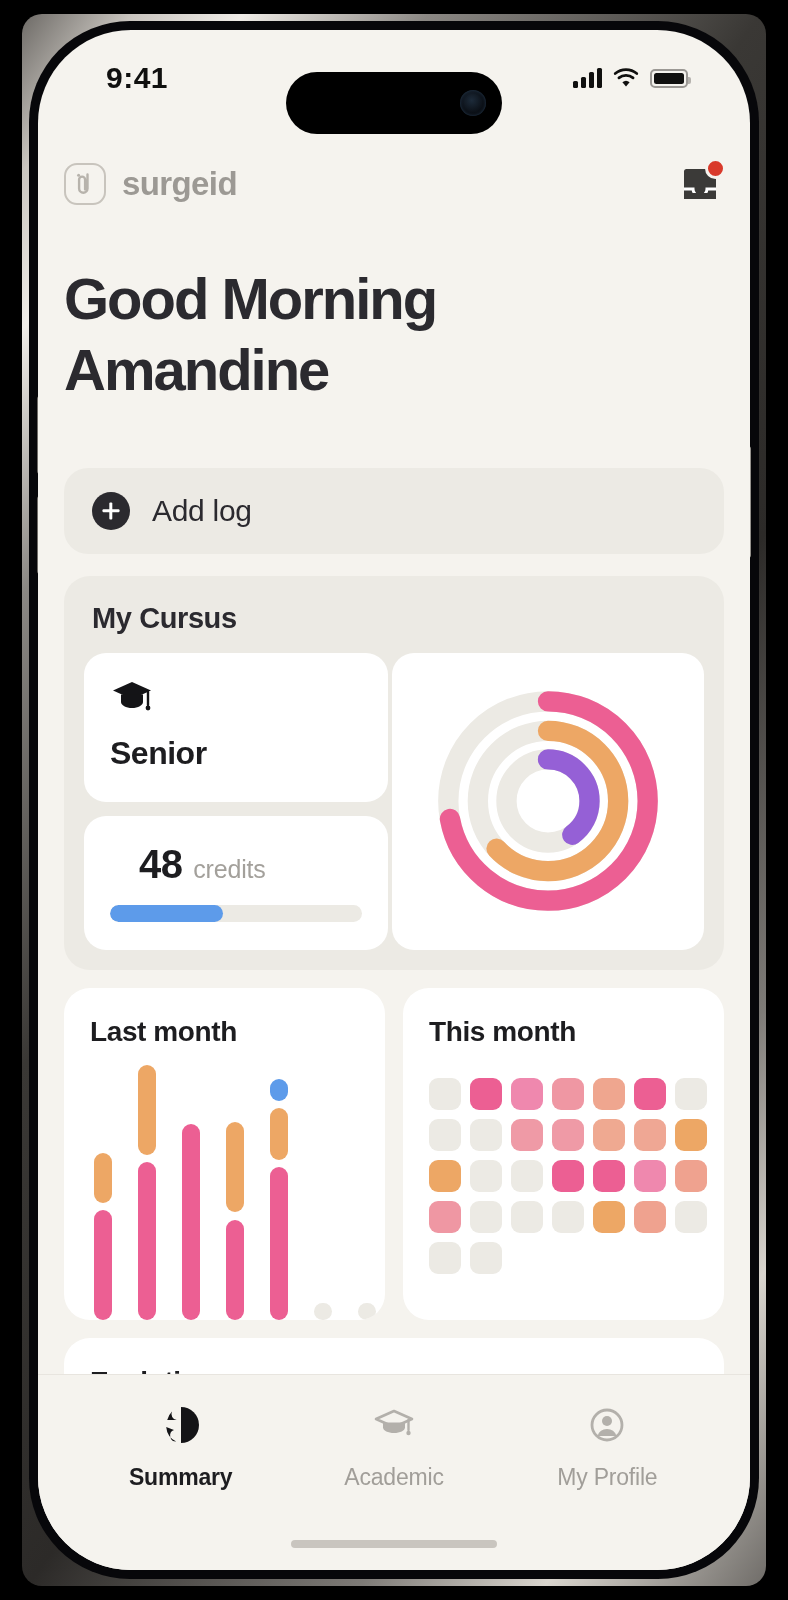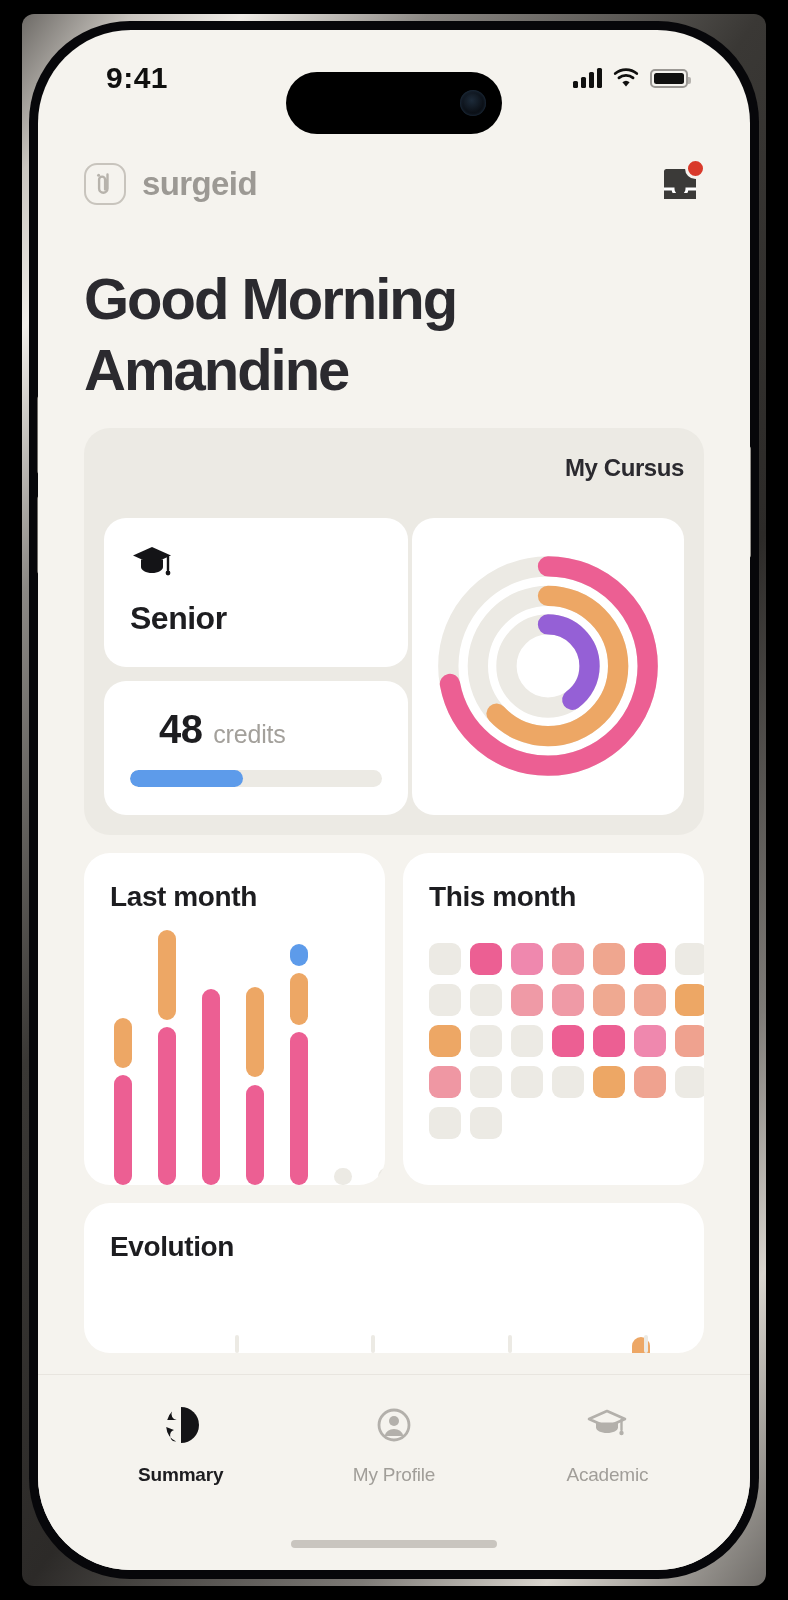--- a/index.html
+++ b/index.html
@@ -13,21 +13,21 @@
     position: relative;
     width: 788px; height: 1600px;
     background: #000;
   }
 
   
   .phone-frame {
     position: absolute;
     left: 22px; top: 14px;
     width: 744px; height: 1572px;
-    border-radius: 12px;
+    border-radius: 20px;
     background: linear-gradient(125deg,#6d6a66 0%,#c9c5bf 6%,#efece7 12%,#8b8884 22%,#3a3835 40%,#2c2a28 60%,#7e7b77 78%,#d9d5ce 88%,#6f6c68 100%);
     padding: 7px;
   }
   .phone-inner {
     width: 100%; height: 100%;
     border-radius: 101px;
     background: #07070a;
     padding: 9px;
   }
   .screen {
@@ -90,21 +90,21 @@
   }
   .di-cam {
     width: 26px; height: 26px; border-radius: 50%;
     background: radial-gradient(circle at 45% 40%, #1d2b3a 0%, #0c1118 55%, #05070a 100%);
     box-shadow: inset 0 0 3px #2a4058;
   }
 
   
   .content {
     position: absolute; left: 0; right: 0; top: 96px; bottom: 0;
-    padding: 0 46px;
+    padding: 0 26px;
     overflow: hidden;
   }
 
   .appbar {
     display: flex; align-items: center;
     height: 84px; margin-top: 16px;
   }
   .brand { display: flex; align-items: center; gap: 16px; }
   .brand-mark {
     width: 42px; height: 42px; border: 2.5px solid #c8c4bd;
@@ -151,22 +151,22 @@
   .addlog-label { font-size: 30px; color: #2b2a2f; letter-spacing: -0.3px; }
 
   
   .cursus {
     margin-top: 22px;
     background: #eceae4;
     border-radius: 26px;
     padding: 22px 20px 20px;
   }
   .cursus-title {
-    font-size: 24px; font-weight: 700; color: #2b2a2f;
-    letter-spacing: -0.4px; margin: 4px 0 36px 8px; text-align: right;
+    font-size: 29px; font-weight: 700; color: #2b2a2f;
+    letter-spacing: -0.4px; margin: 4px 0 18px 8px;
   }
   .cursus-grid { display: flex; gap: 4px; }
   .cursus-left { width: 304px; display: flex; flex-direction: column; gap: 14px; }
   .card {
     background: #fff; border-radius: 22px;
   }
   .card-grade { padding: 26px 26px 30px; }
   .cap-icon { margin-bottom: 16px; }
   .grade-main {
     font-size: 32px; font-weight: 700; color: #1d1d20; letter-spacing: -0.5px;
@@ -231,21 +231,21 @@
     position: absolute; left: 0; right: 0; bottom: 0;
     height: 196px; background: #f5f3ee;
     display: flex; align-items: flex-start;
     padding: 28px 36px 0;
     border-top: 1px solid #e8e5df;
   }
   .tab {
     flex: 1; display: flex; flex-direction: column;
     align-items: center; gap: 13px;
   }
-  .tab-label { font-size: 19px; color: #a19e99; letter-spacing: -0.2px; }
+  .tab-label { font-size: 23px; color: #a19e99; letter-spacing: -0.2px; }
   .tab.active .tab-label { color: #1d1d20; font-weight: 600; }
   .home-indicator {
     position: absolute; left: 50%; transform: translateX(-50%);
     bottom: 22px; width: 206px; height: 8px;
     background: #c9c5bf; border-radius: 4px;
   }
 </style>
 </head>
 <body>
 
@@ -300,20 +300,24 @@
                 <path d="M8 29h9a7 7 0 0 0 14 0h9" stroke="#fff" stroke-width="3" fill="none"></path>
                 <rect x="8" y="33" width="32" height="6" fill="#3b3a38"></rect>
               </svg>
               <div class="inbox-dot"></div>
             </div>
           </div>
 
           <div class="greeting">Good Morning
 Amandine</div>
 
+          <div class="addlog">
+            <div class="plus-circle"></div>
+            <div class="addlog-label">Add log</div>
+          </div>
 
           <div class="cursus">
             <div class="cursus-title">My Cursus</div>
             <div class="cursus-grid">
               <div class="cursus-left">
 
                 <div class="card card-grade">
                   <div class="cap-icon">
                     <svg width="44" height="36" viewBox="0 0 44 36">
                       <path d="M22 3 41 11.5 22 20 3 11.5Z" fill="#141417"></path>
@@ -437,34 +441,34 @@
               <span><svg width="44" height="44" viewBox="0 0 44 44">
                   <path d="M22 4a18 18 0 0 1 0 36Z" fill="#141417"></path>
                   <path d="M22 4a18 18 0 0 0 0 36" fill="none"></path>
                   <path d="M13 8.5A18 18 0 0 0 8.2 17h9.5a6 6 0 0 1-4.7-8.5Z" fill="#141417"></path>
                   <path d="M7.2 24a18 18 0 0 0 10 14.6A6 6 0 0 1 15 27Z" fill="#141417"></path>
                 </svg></span>
               <span class="tab-label">Summary</span>
             </div>
             <div class="tab">
               <span><svg width="44" height="44" viewBox="0 0 44 44">
-                  <circle cx="22" cy="22" r="15" fill="none" stroke="#b3b0ab" stroke-width="2.8"></circle>
-                  <circle cx="22" cy="18" r="5" fill="#b3b0ab"></circle>
-                  <path d="M12.5 33a10 10 0 0 1 19 0" fill="#b3b0ab"></path>
-                </svg></span>
-              <span class="tab-label">My Profile</span>
-            </div>
-            <div class="tab">
-              <span><svg width="44" height="44" viewBox="0 0 44 44">
                   <path d="M22 8 40 16 22 24 4 16Z" fill="none" stroke="#b3b0ab" stroke-width="2.6" stroke-linejoin="round"></path>
                   <path d="M11 19.5v5c0 3 5 5.5 11 5.5s11-2.5 11-5.5v-5" fill="#b3b0ab"></path>
                   <path d="M36.5 17v10" stroke="#b3b0ab" stroke-width="2.4" stroke-linecap="round"></path>
                   <circle cx="36.5" cy="30" r="2.2" fill="#b3b0ab"></circle>
                 </svg></span>
               <span class="tab-label">Academic</span>
             </div>
+            <div class="tab">
+              <span><svg width="44" height="44" viewBox="0 0 44 44">
+                  <circle cx="22" cy="22" r="15" fill="none" stroke="#b3b0ab" stroke-width="2.8"></circle>
+                  <circle cx="22" cy="18" r="5" fill="#b3b0ab"></circle>
+                  <path d="M12.5 33a10 10 0 0 1 19 0" fill="#b3b0ab"></path>
+                </svg></span>
+              <span class="tab-label">My Profile</span>
+            </div>
           </div>
         <div class="home-indicator"></div>
 
       </div>
     </div>
   </div>
 </div>
 
 </body></html>

